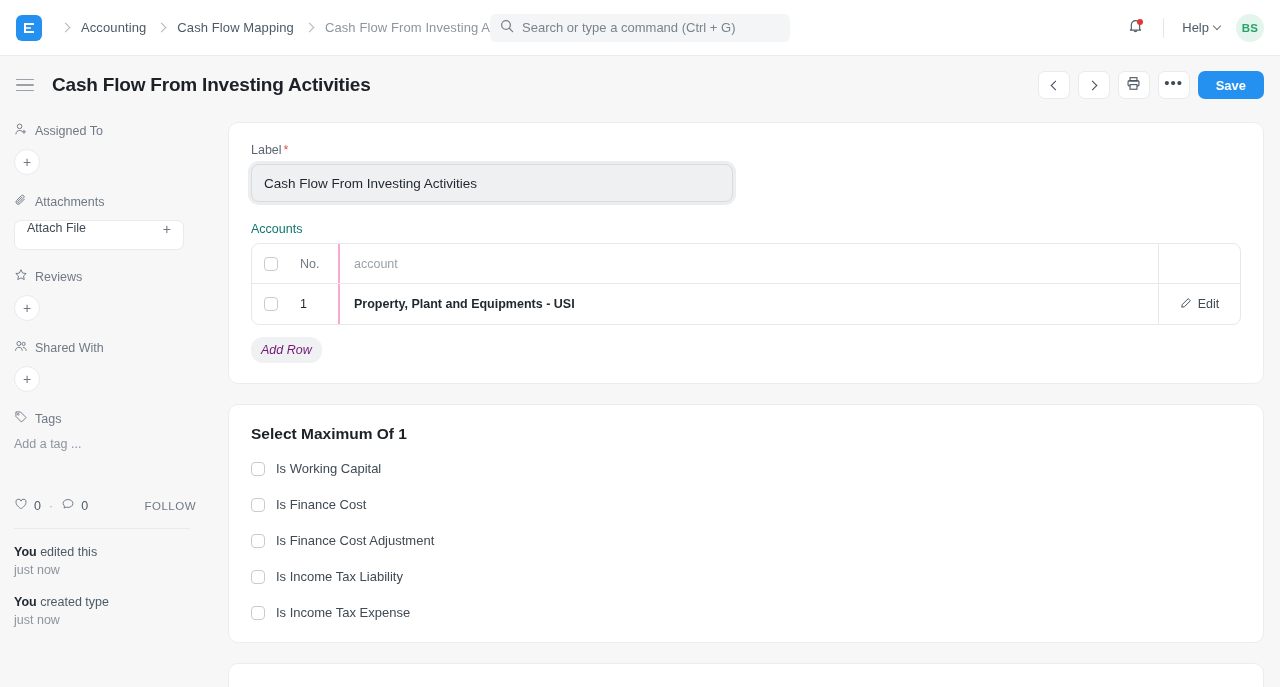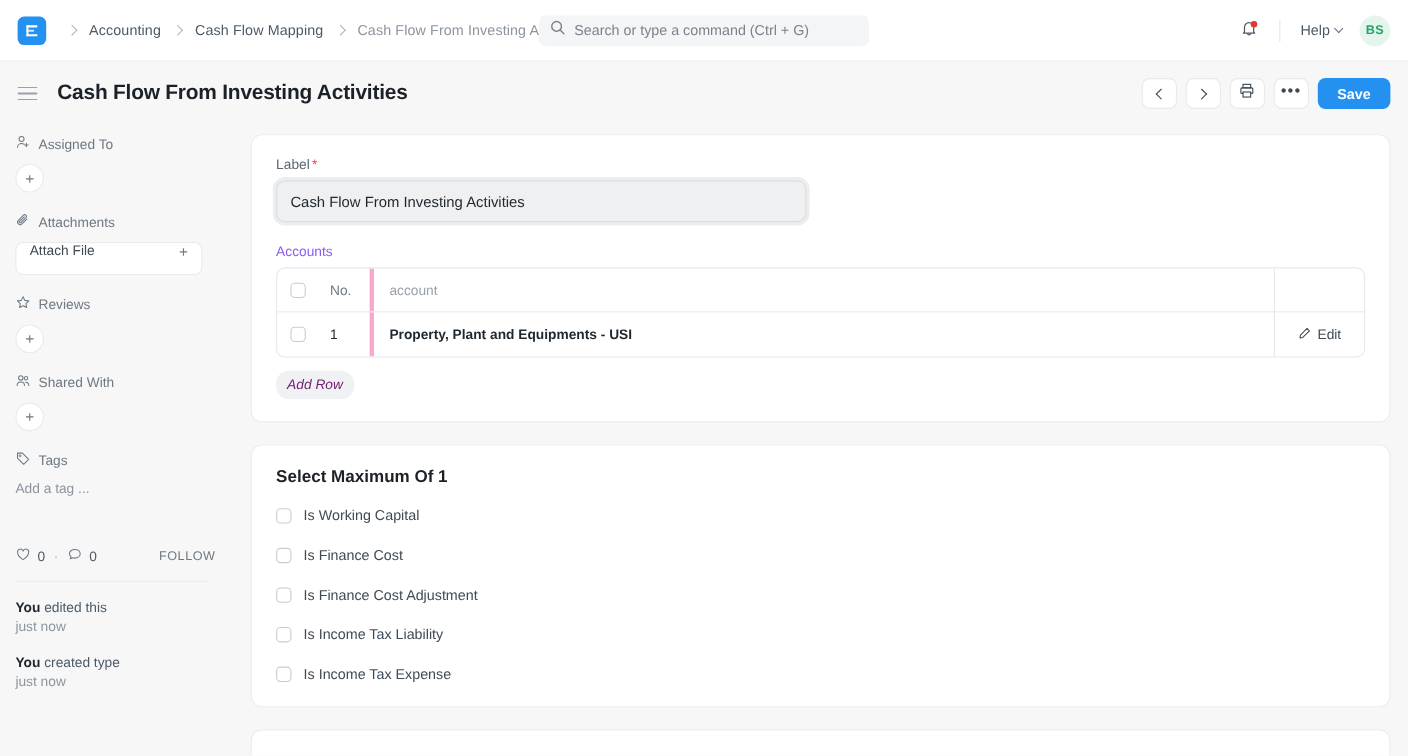--- a/index.html
+++ b/index.html
@@ -153,34 +153,34 @@
   .fld-label { font-size: 12.5px; color: #5c6670; margin-bottom: 7px; }
   .req { color: #e24c4c; margin-left: 2px; }
   .label-input {
     width: 482px; height: 38px;
     background: #eef0f2; border: 1px solid #d9dde0;
     border-radius: 8px; padding: 0 12px;
     font-size: 13.5px; color: #1f272e;
     outline: none; box-shadow: 0 0 0 3px rgba(190,196,202,.30);
     font-family: "Liberation Sans", sans-serif;
   }
-  .grid-label { font-size: 12.5px; color: #8b5cf6; margin: 20px 0 7px 0; }
+  .grid-label { font-size: 12.5px; color: #0f766e; margin: 20px 0 7px 0; }
 
   .grid { border: 1px solid #e6e8ea; border-radius: 8px; overflow: hidden; }
   .grow { display: flex; align-items: center; height: 40px; }
   .grow.head { border-bottom: 1px solid #e6e8ea; }
   .gc-check { width: 38px; flex: 0 0 38px; display: flex; align-items: center;
     justify-content: center; }
   .cbox {
     width: 14px; height: 14px; border: 1px solid #c7ccd1; border-radius: 4px;
     background: #fff; cursor: pointer; flex: 0 0 auto; display: block;
   }
   .gc-no {
     width: 50px; flex: 0 0 50px; font-size: 12.5px; color: #6f7983;
-    border-right: 4px solid #f9a8d4; height: 100%; display: flex;
+    border-right: 2px solid #f9a8d4; height: 100%; display: flex;
     align-items: center; padding-left: 10px;
   }
   .gc-no.val { color: #1f272e; }
   .gc-acct {
     flex: 1; font-size: 12.5px; padding-left: 14px; height: 100%;
     display: flex; align-items: center;
   }
   .gc-acct.head { color: #9aa1a8; }
   .gc-acct.val { color: #1f272e; font-weight: bold; text-align: center; }
   .gc-edit {

